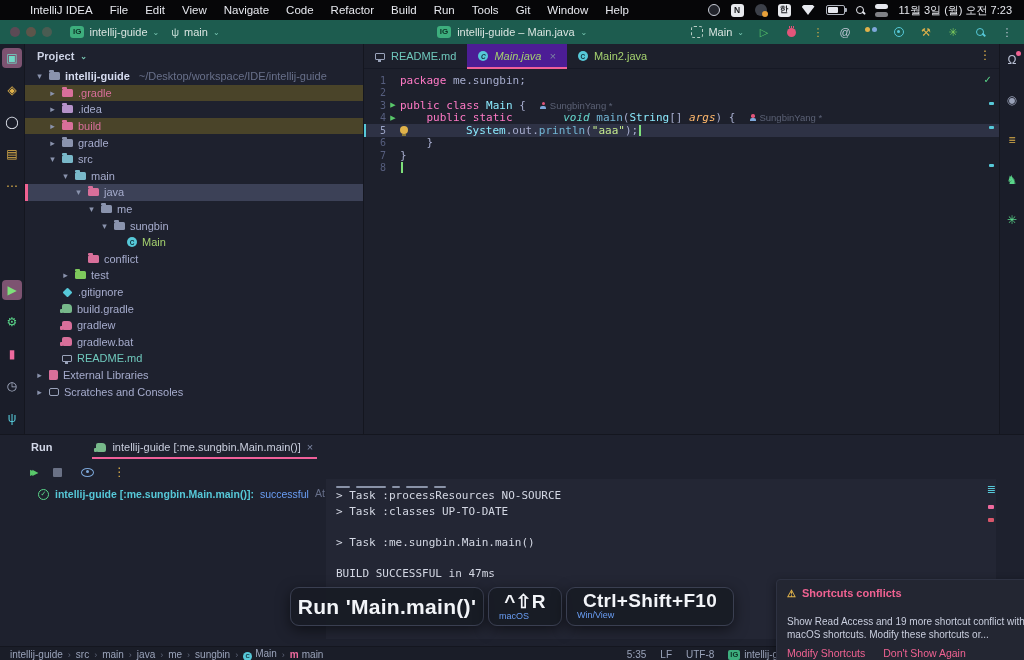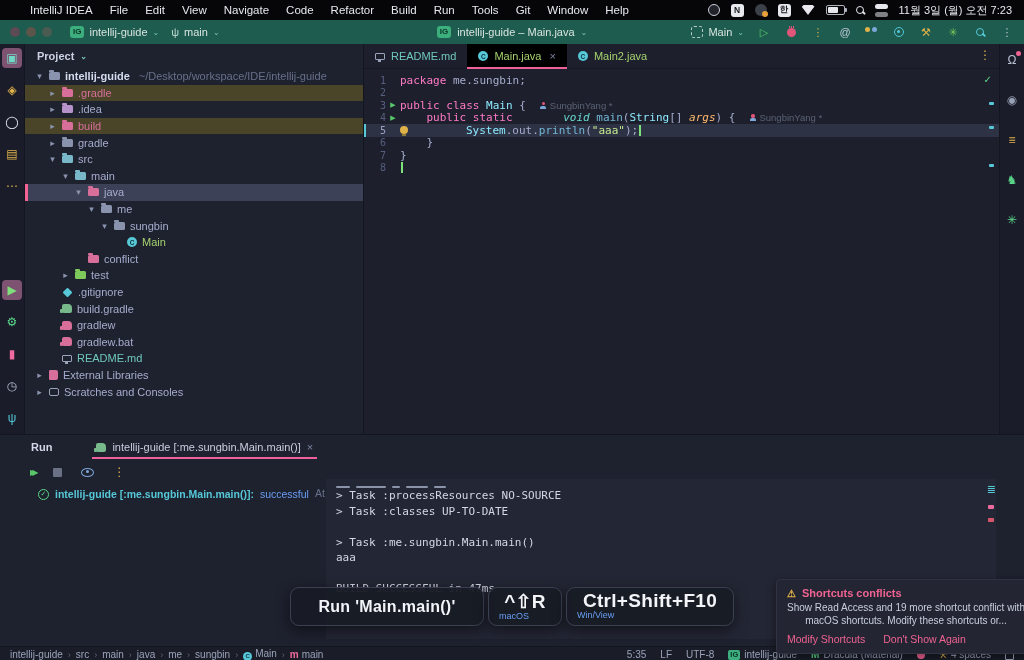--- a/index.html
+++ b/index.html
@@ -84,21 +84,21 @@
   .gsq::after{content:"";position:absolute;left:-2px;bottom:0;width:3px;height:4px;border-radius:1px;background:inherit;}
   .monic{width:10px;height:7px;border:1.5px solid currentColor;border-radius:1px;position:relative;flex:none;box-sizing:border-box;}
   .monic::after{content:"";position:absolute;left:2px;bottom:-3px;width:3px;height:2px;background:currentColor;}
   .bookic{width:9px;height:10px;border-radius:1px 2px 2px 1px;flex:none;}
   .consic{width:10px;height:8px;border:1.5px solid currentColor;border-radius:2px;box-sizing:border-box;flex:none;}
 
   
   #editor{flex:1;background:#1d202c;display:flex;flex-direction:column;position:relative;min-width:0;}
   #tabbar{height:24px;display:flex;align-items:stretch;border-bottom:1px solid #161925;font-size:11px;position:relative;}
   .etab{display:flex;align-items:center;gap:6px;padding:0 11px;position:relative;cursor:default;}
-  .etab.active{background:#000000;}
+  .etab.active{background:#4c1d95;font-style:italic;}
   .etab.active::after{content:"";position:absolute;left:0;right:0;bottom:-1px;height:2px;background:#f0609a;}
   .etab .close{color:#7c86a2;font-size:11px;margin-left:2px;}
   #tab-kebab{position:absolute;right:8px;top:4px;color:#e0b24a;font-size:12px;}
   #code{position:relative;flex:1;font-size:11px;padding-top:5px;}
   .cline{display:flex;align-items:center;height:12.5px;position:relative;}
   .cline.current{background:#2e3245;}
   .cline.current .lnum{color:#9aa3c4;}
   .lnum{width:22px;text-align:right;color:#565e7e;flex:none;font-family:"DejaVu Sans Mono",monospace;font-size:10px;}
   .lrun{width:14px;text-align:center;color:#59c86a;font-size:7px;flex:none;}
   .ltext{font-family:"DejaVu Sans Mono",monospace;white-space:pre;color:#a6accd;display:flex;align-items:center;}
@@ -140,29 +140,29 @@
            padding:0 10px;overflow:hidden;}
   .con-line{height:15.5px;line-height:15.5px;white-space:pre;}
   #con-clip{height:6px;overflow:hidden;display:flex;gap:6px;align-items:flex-end;padding-top:3px;}
   #con-clip i{display:block;height:2px;background:#8a93a8;border-radius:1px;}
   #console-marks{position:absolute;right:28px;top:48px;display:flex;flex-direction:column;gap:9px;align-items:center;}
 
   
   .kbox{position:absolute;background:rgba(24,27,37,.95);border:1px solid #3a3f51;border-radius:9px;
         color:#f2f4f8;display:flex;flex-direction:column;align-items:center;justify-content:center;
         box-shadow:0 4px 14px rgba(0,0,0,.5);z-index:30;}
-  .kbox .big{font-weight:bold;font-size:16px;letter-spacing:.3px;}
+  .kbox .big{font-weight:bold;font-size:21px;letter-spacing:.3px;}
   .kbox .sub{font-size:9px;color:#6a9ef5;align-self:flex-start;margin:-2px 0 3px 10px;}
 
   
   #notif{position:absolute;left:776px;top:579px;width:238px;background:#232632;border:1px solid #2e3242;
          border-radius:4px;padding:7px 10px 8px;z-index:20;box-shadow:0 3px 10px rgba(0,0,0,.45);}
   #notif .title{display:flex;align-items:center;gap:6px;color:#f06292;font-weight:bold;font-size:11px;}
   #notif .warn{color:#e0b24a;font-size:10px;}
-  #notif .body{color:#c9cede;font-size:10px;line-height:13px;margin-top:2px;text-align:center;}
+  #notif .body{color:#c9cede;font-size:10px;line-height:13px;margin-top:16px;}
   #notif .links{display:flex;gap:18px;margin-top:6px;font-size:10.5px;color:#f06292;}
 
   
   #statusbar{height:15px;background:#1a1d28;border-top:1px solid #14161f;display:flex;align-items:center;
              font-size:10px;color:#9aa3ba;padding:0 10px;justify-content:space-between;}
   #sb-left,#sb-right{display:flex;align-items:center;gap:0;white-space:nowrap;}
   #sb-left .bc-sep{color:#5d6478;margin:0 5px;font-size:9px;}
   #sb-right .seg{display:flex;align-items:center;gap:4px;margin-left:14px;}
   .mini-cball{width:9px;height:9px;border-radius:50%;background:#56c8d8;color:#11303a;font-size:6px;font-weight:bold;
               display:inline-flex;align-items:center;justify-content:center;margin-right:3px;vertical-align:-1px;}
@@ -491,21 +491,20 @@
         <i style="width:30px"></i>
         <i style="width:8px"></i>
         <i style="width:22px"></i>
         <i style="width:12px"></i>
     </div>
     <div id="con-lines">
         <div class="con-line">&gt; Task :processResources NO-SOURCE</div>
         <div class="con-line">&gt; Task :classes UP-TO-DATE</div>
         <div class="con-line"></div>
         <div class="con-line">&gt; Task :me.sungbin.Main.main()</div>
-        <div class="con-line">aaa</div>
         <div class="con-line"></div>
         <div class="con-line">BUILD SUCCESSFUL in 47ms</div>
       </div>
   </div>
   <div id="console-marks">
     <span style="color:#56c8d8;font-size:11px;">≣</span>
     <span style="width:6px;height:4px;background:#ef6a9e;border-radius:1px;"></span>
     <span style="width:6px;height:4px;background:#d8566a;border-radius:1px;"></span>
   </div>
 </div>

